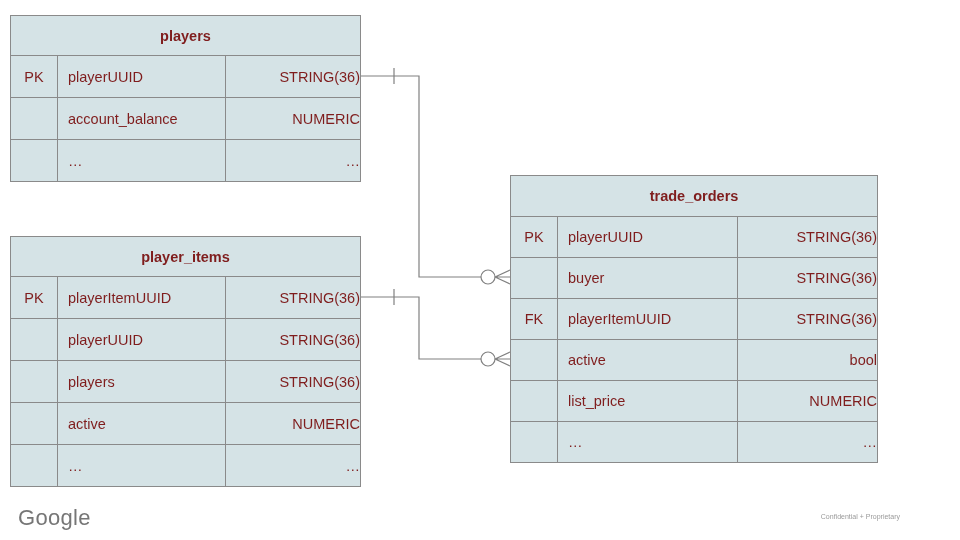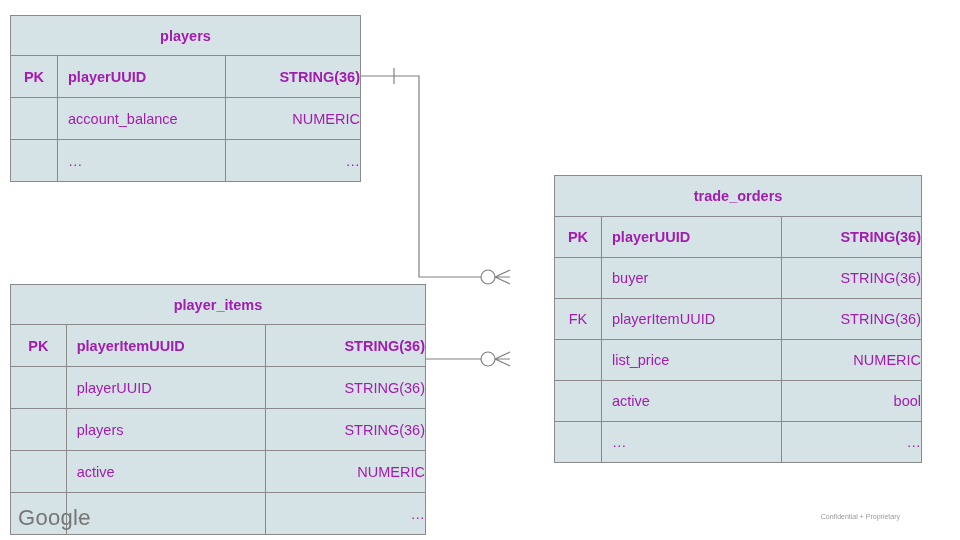--- a/index.html
+++ b/index.html
@@ -16,48 +16,48 @@
 
   .er-table {
     position: absolute;
   }
   .er-table table {
     border-collapse: collapse;
     table-layout: fixed;
     width: 100%;
     font-family: "Liberation Sans", sans-serif;
     font-size: 14.5px;
-    color: #a21caf;
+    color: #7f1d1d;
   }
   .er-table th, .er-table td {
     border: 1px solid #8a8a8a;
     background: #d5e3e6;
     vertical-align: middle;
     overflow: hidden;
     white-space: nowrap;
   }
   .er-table th.title {
     text-align: center;
     font-weight: bold;
     height: 40px;
   }
   .er-table td.c-key  { text-align: center; }
   .er-table td.c-name { padding-left: 10px; }
   .er-table td.c-type { padding-left: 9px; text-align: right; }
-  .er-table tr.pk td  { font-weight: bold; }
+  .er-table tr.pk td  { font-weight: normal; }
 
   .tbl-players       { left: 10px;  top: 15px;  width: 350px; }
   .tbl-players tr    { height: 42px; }
   .tbl-players tr.hdr{ height: 40px; }
 
-  .tbl-player-items       { left: 10px;  top: 236px; width: 416px; margin-top: 48px; }
+  .tbl-player-items       { left: 10px;  top: 236px; width: 350px; }
   .tbl-player-items tr    { height: 42px; }
   .tbl-player-items tr.hdr{ height: 40px; }
 
-  .tbl-trade-orders       { left: 510px; top: 175px; width: 367px; margin-left: 44px; }
+  .tbl-trade-orders       { left: 510px; top: 175px; width: 367px; }
   .tbl-trade-orders tr    { height: 41px; }
   .tbl-trade-orders tr.hdr{ height: 41px; }
 
   .connector-layer {
     position: absolute;
     left: 0; top: 0;
     width: 960px; height: 540px;
     pointer-events: none;
   }
 
@@ -192,27 +192,27 @@
         <td class="c-name">buyer</td>
         <td class="c-type">STRING(36)</td>
       </tr>
       <tr>
         <td class="c-key">FK</td>
         <td class="c-name">playerItemUUID</td>
         <td class="c-type">STRING(36)</td>
       </tr>
       <tr>
         <td class="c-key"></td>
+        <td class="c-name">active</td>
+        <td class="c-type">bool</td>
+      </tr>
+      <tr>
+        <td class="c-key"></td>
         <td class="c-name">list_price</td>
         <td class="c-type">NUMERIC</td>
-      </tr>
-      <tr>
-        <td class="c-key"></td>
-        <td class="c-name">active</td>
-        <td class="c-type">bool</td>
       </tr>
       <tr>
         <td class="c-key"></td>
         <td class="c-name">…</td>
         <td class="c-type">…</td>
       </tr>
     </tbody>
       </table>
   </div>
 

